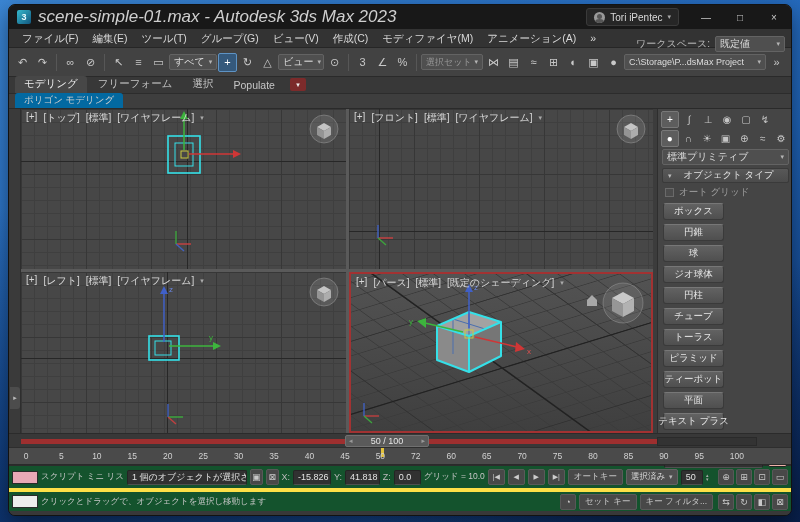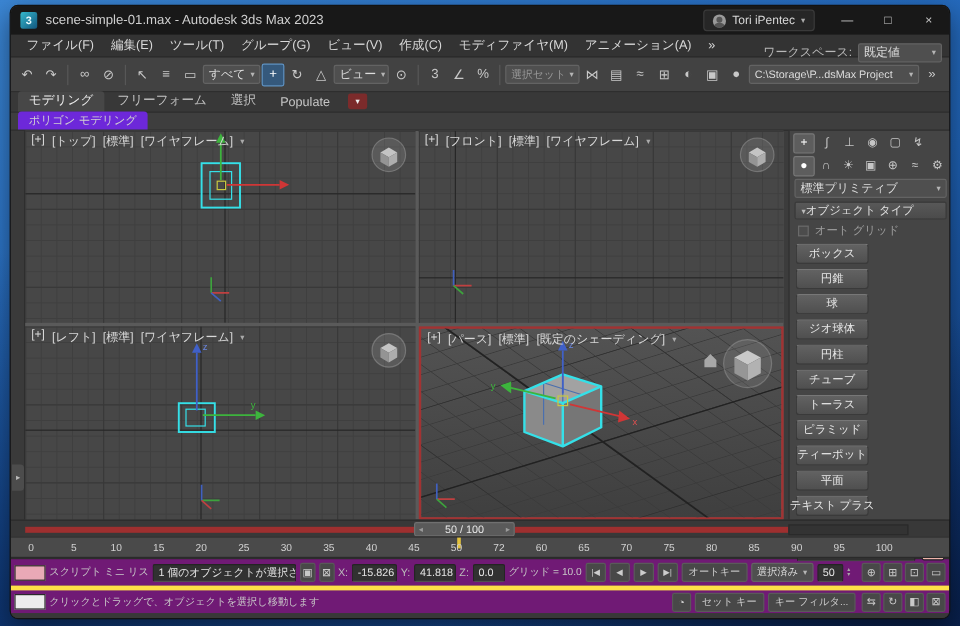--- a/index.html
+++ b/index.html
@@ -12,21 +12,21 @@
 
   #window { position:absolute; left:8px; top:4px; width:784px; height:512px;
     background:#3c3c3c; border:1px solid #121212; border-radius:7px; overflow:hidden;
     box-shadow:0 8px 22px rgba(0,0,0,.45); }
 
   
   #titlebar { height:24px; background:#181818; display:flex; align-items:center; padding:0 0 0 8px; }
   .appicon { width:14px; height:14px; border-radius:2px; margin-right:7px;
     background:linear-gradient(135deg,#35b9cd,#12567e); color:#eafcff; font-size:9px; font-weight:bold;
     display:flex; align-items:center; justify-content:center; }
-  #title-text { color:#cfcfcf; font-size:11px; white-space:nowrap; }
+  #title-text { color:#cfcfcf; font-size:17px; white-space:nowrap;font-style:italic; }
   #tb-right { margin-left:auto; display:flex; align-items:center; height:100%; }
   #account { display:flex; align-items:center; gap:5px; background:#262626; border:1px solid #3a3a3a;
     border-radius:3px; height:18px; padding:0 7px; margin-right:10px; color:#d8d8d8; font-size:10px; }
   .avatar { width:11px; height:11px; border-radius:50%; background:#9a9a9a; position:relative; overflow:hidden; }
   .avatar i { position:absolute; left:3px; top:2px; width:5px; height:5px; border-radius:50%; background:#555; }
   .avatar b { position:absolute; left:1px; top:7px; width:9px; height:6px; border-radius:50% 50% 0 0; background:#555; }
   .winbtn { width:34px; height:24px; display:flex; align-items:center; justify-content:center;
     color:#c9c9c9; font-size:10px; }
 
   
@@ -48,21 +48,21 @@
   .sep { flex:none; width:1px; height:17px; background:#575757; margin:0 3px; }
 
   
   #ribbontabs { height:17px; background:#383838; border-bottom:1px solid #2c2c2c;
     display:flex; align-items:flex-end; padding:0 6px; gap:2px; }
   .rtab { font-size:10.5px; color:#c6c6c6; padding:1px 9px 2px; }
   .rtab.active { background:#474747; color:#eee; border-radius:3px 3px 0 0; }
   #ribbon-config { width:16px; height:13px; margin:0 0 2px 4px; background:#7c2b2b; border-radius:2px;
     color:#eee; font-size:7px; display:flex; align-items:center; justify-content:center; }
   #ribbonsub { height:15px; background:#3e3e3e; border-bottom:1px solid #2a2a2a; display:flex; align-items:flex-end; padding:0 6px; }
-  .rsubtab { font-size:9.5px; color:#d0d0d0; background:#6d28d9; border-radius:3px 3px 0 0; padding:1px 9px; }
+  .rsubtab { font-size:9.5px; color:#d0d0d0; background:#0369a1; border-radius:3px 3px 0 0; padding:1px 9px; }
 
   
   #main { position:relative; height:324px; background:#3c3c3c; }
   #leftstrip { position:absolute; left:0; top:0; width:12px; height:324px; background:#3a3a3a; border-right:1px solid #2e2e2e; }
   #layout-tab { position:absolute; left:1px; top:278px; width:10px; height:22px; background:#4c4c4c;
     border-radius:0 3px 3px 0; color:#bbb; font-size:7px; display:flex; align-items:center; justify-content:center; }
 
   #vpgrid { position:absolute; left:12px; top:0; width:632px; height:324px; background:#5a5a5a; }
   .vp { position:absolute; overflow:hidden; }
   .vp.ortho { background-color:#474747;
@@ -98,21 +98,21 @@
 
   
   #cmdpanel { position:absolute; left:648px; top:0; width:136px; height:324px; background:#454545;
     border-left:1px solid #2e2e2e; padding:2px 3px; }
   .cp-row { display:flex; gap:1px; margin-bottom:2px; }
   .cp-tab { width:18px; height:17px; border-radius:2px; color:#c6c6c6; font-size:10px;
     display:flex; align-items:center; justify-content:center; }
   .cp-tab.active { background:#5d5d5d; border:1px solid #787878; color:#fff; }
   .cp-dd { margin:2px 1px 3px; }
   .rollout { height:15px; background:linear-gradient(#585858,#4b4b4b); border:1px solid #3a3a3a; border-radius:2px;
-    margin:3px 1px; display:flex; align-items:center; gap:0; padding:0 5px; font-size:9.5px; color:#e0e0e0;text-align:center; }
+    margin:3px 1px; display:flex; align-items:center; gap:12px; padding:0 5px; font-size:9.5px; color:#e0e0e0;text-align:center; }
   .rollout .caret { font-size:7px; color:#bbb; }
   .autogrid { display:flex; align-items:center; gap:5px; margin:2px 4px 4px; }
   .autogrid .box { width:9px; height:9px; background:#4c4c4c; border:1px solid #6a6a6a; }
   .autogrid .lab { font-size:9.5px; color:#9d9d9d; }
   .cp-grid { display:flex; flex-wrap:wrap; gap:4px; padding:0 2px; }
   .cpbtn { width:61px; height:17px; background:linear-gradient(#626262,#4f4f4f);
     border:1px solid #3a3a3a; border-top-color:#777; border-radius:3px;
     color:#e8e8e8; font-size:9.5px; display:flex; align-items:center; justify-content:center; white-space:nowrap; }
   .name-row { display:flex; align-items:center; gap:5px; margin:4px 3px; }
   .sunken { background:#313131; border:1px solid #242424; border-bottom-color:#505050;
@@ -130,21 +130,21 @@
   #slider-handle { position:absolute; left:336px; top:1px; width:84px; height:12px; background:#5a5a5a;
     border:1px solid #707070; border-radius:2px; color:#e6e6e6; font-size:9px;
     display:flex; align-items:center; justify-content:space-between; padding:0 3px; }
   #slider-handle .cap { color:#9a9a9a; font-size:7px; }
   #ruler { position:relative; height:18px; background:#4a4a4a; border-top:1px solid #2e2e2e; border-bottom:1px solid #2a2a2a; }
   #ticks { position:absolute; left:12px; top:3px; width:723px; display:flex; justify-content:space-between; }
   #ticks span { font-size:8.5px; color:#d2d2d2; min-width:10px; text-align:center; }
   #frame-marker { position:absolute; left:372px; top:0; width:3px; height:9px; background:#e3c23c; }
 
   
-  .statusrow { height:23px; display:flex; align-items:center; gap:3px; padding:0 3px; background:#701a75; }
+  .statusrow { height:23px; display:flex; align-items:center; gap:3px; padding:0 3px; background:#14532d; }
   #statusrow1 { border-top:1px solid #2c2c2c; }
   #statusrow2 { border-top:4px solid #fde047; }
   .mini { width:26px; height:13px; border:1px solid #2a2a2a; flex:none; }
   #macro-cell { background:#e9a9b6; }
   #listener-cell { background:#ededed; }
   .slab { color:#c8c8c8; font-size:8.5px; white-space:nowrap; }
   .coordlab { color:#bbb; font-size:9px; }
   .field { height:15px; font-size:9px; }
   .spin { display:flex; flex-direction:column; justify-content:center; line-height:4px; font-size:5px; color:#aaa; width:7px; flex:none; }
   .sbtn { flex:none; background:#484848; border:1px solid #5a5a5a; border-radius:2px; color:#ccc;

